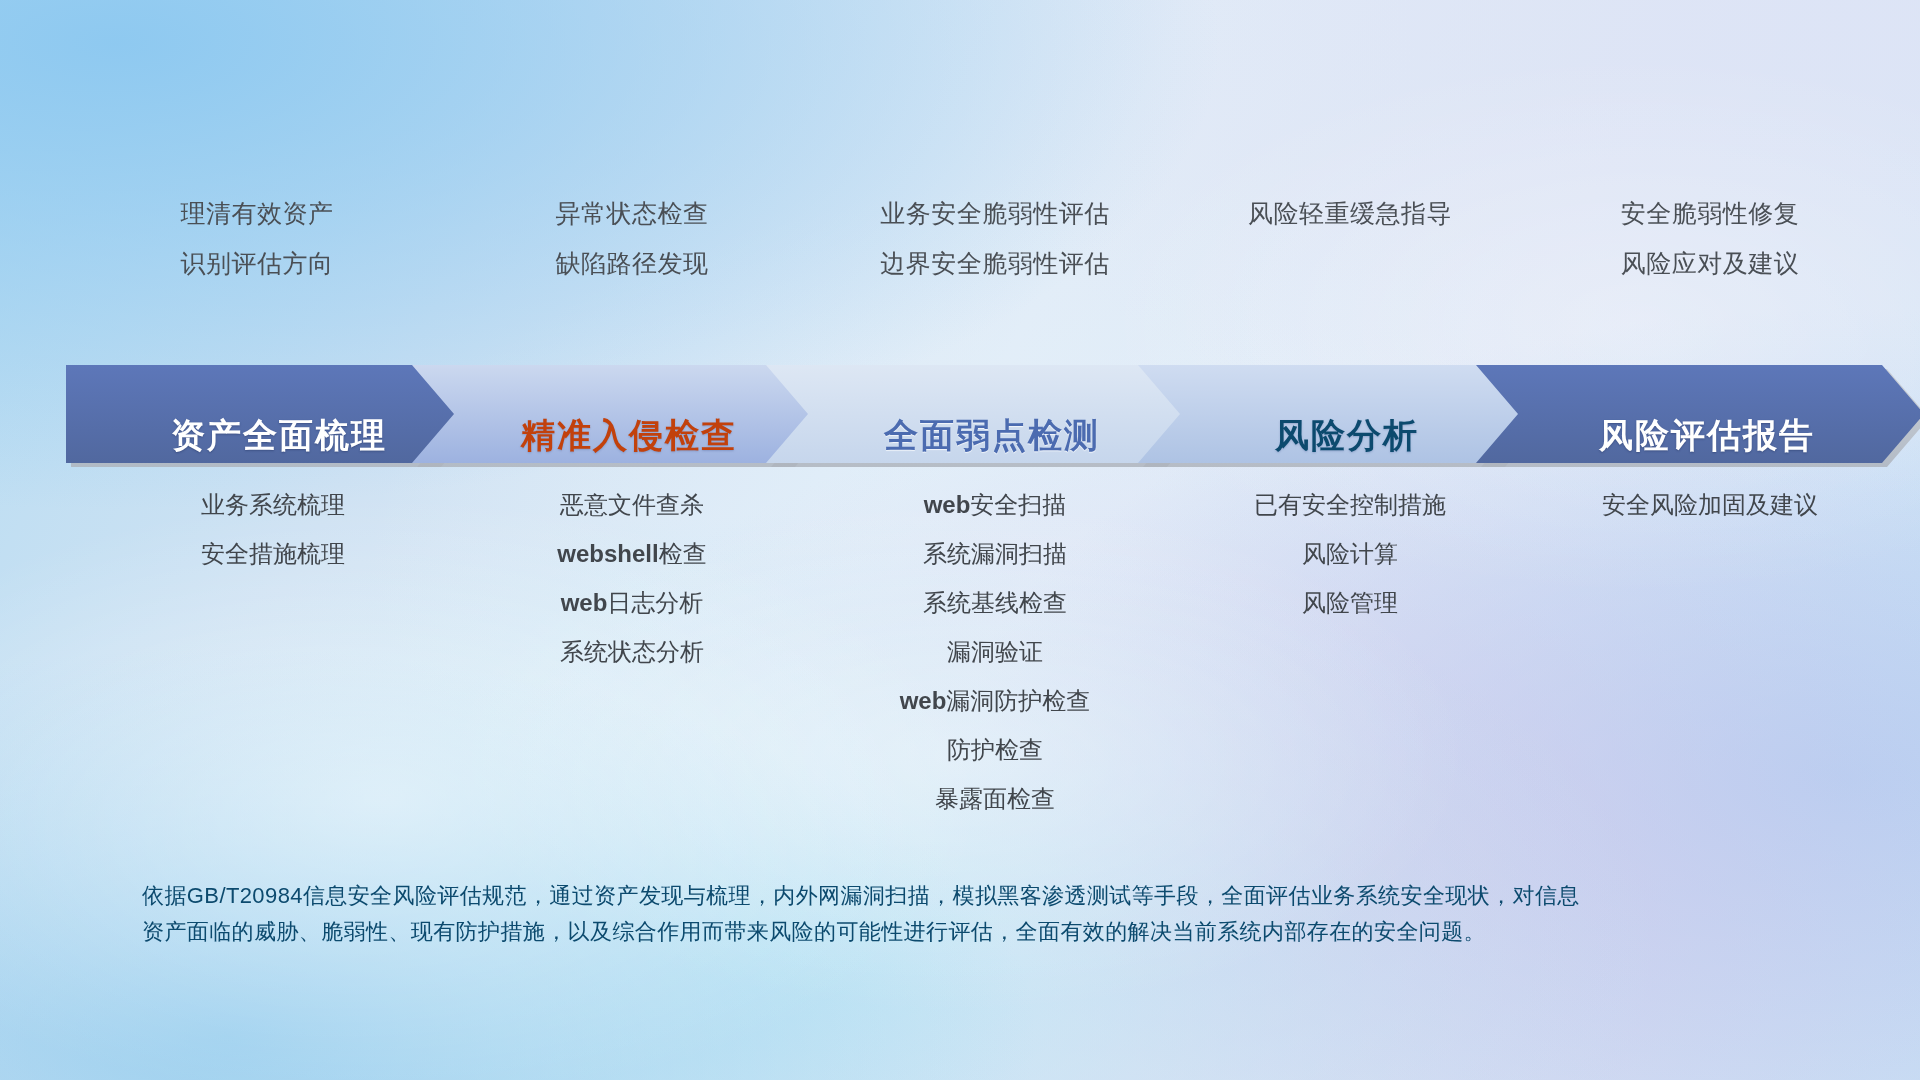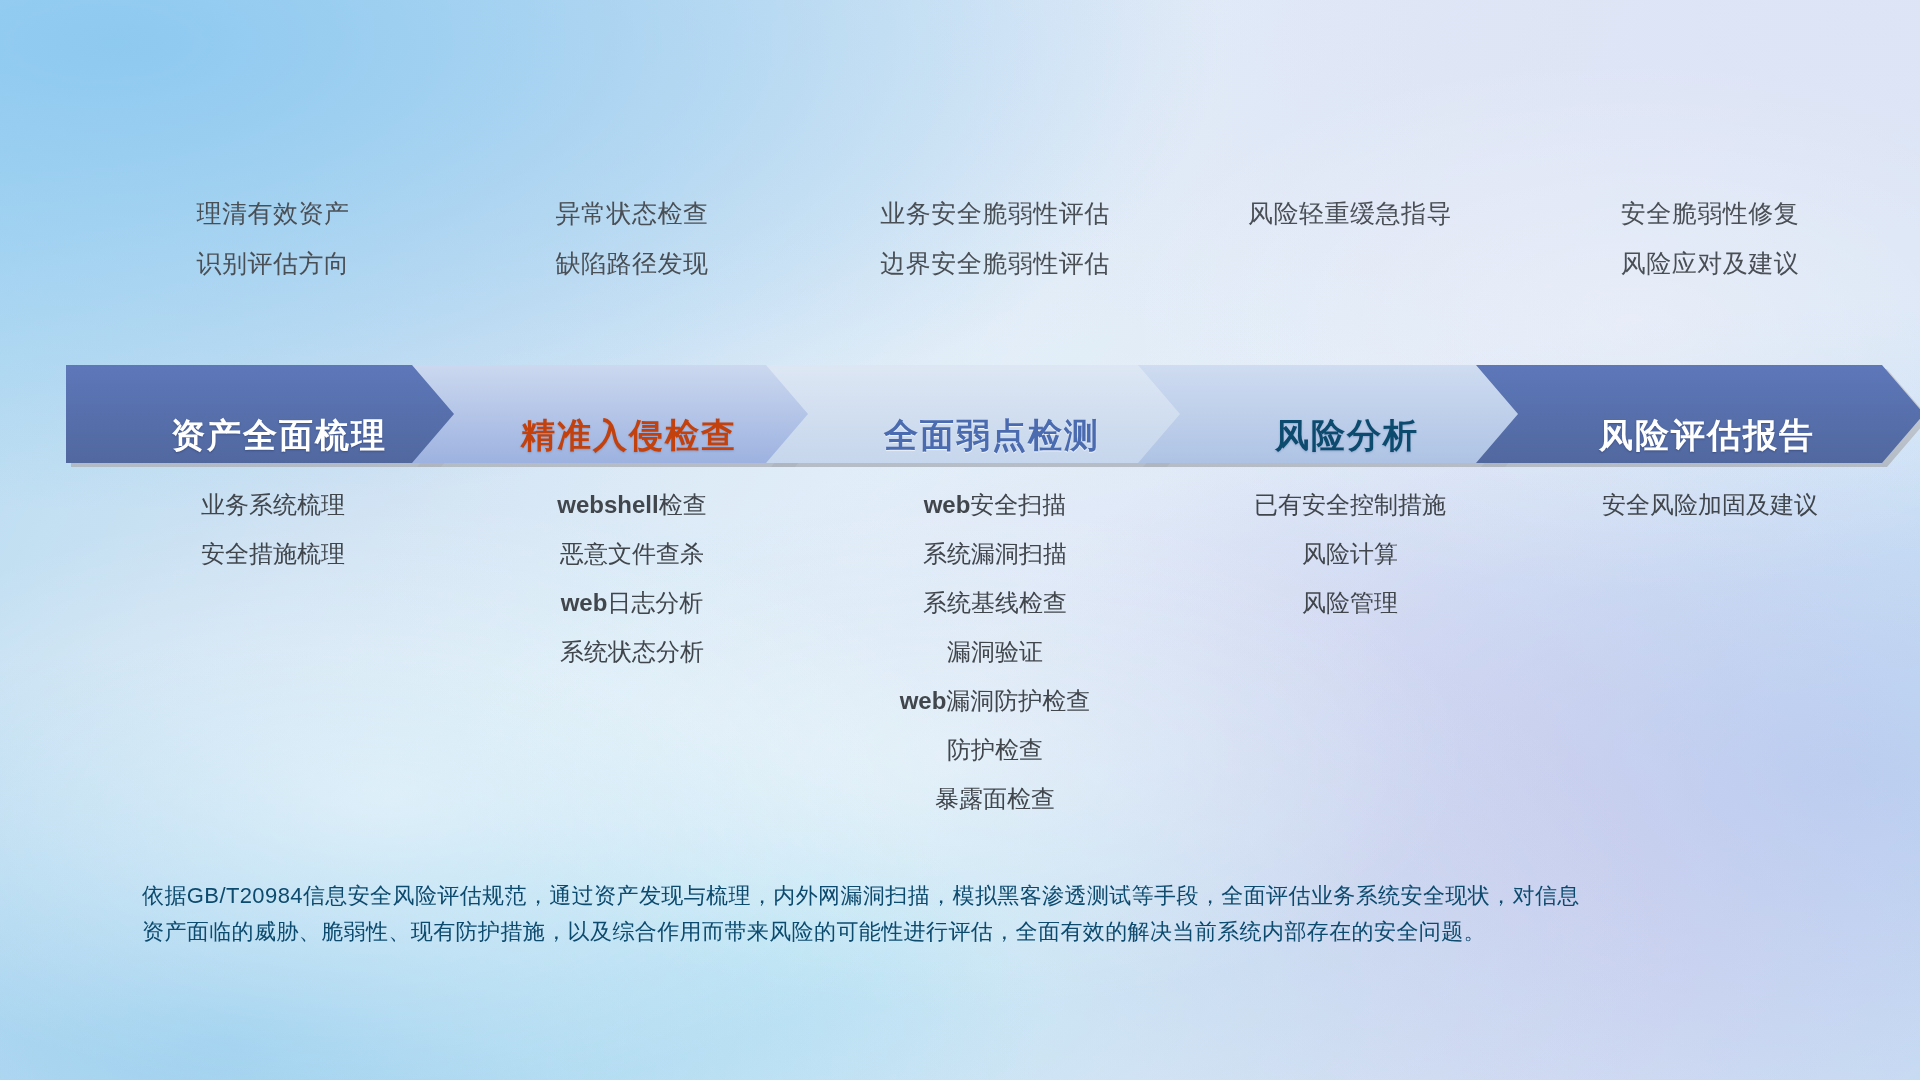--- a/index.html
+++ b/index.html
@@ -172,21 +172,21 @@
 </style>
 </head>
 <body>
 
 <div id="bg"></div>
 <div id="bg-haze"></div>
 
 <div id="page">
 
   <div class="top-row" id="top-row" style="top:188px;">
-      <div class="col-slot" style="position: absolute; left: 88px; width: 370px; text-align: right;">
+      <div class="col-slot" style="position: absolute; left: 72px; width: 370px; text-align: right;">
         <div class="top-line">理清有效资产</div>
         <div class="top-line">识别评估方向</div>
       </div>
       <div class="col-slot" style="position: absolute; left: 452px; width: 360px;">
         <div class="top-line">异常状态检查</div>
         <div class="top-line">缺陷路径发现</div>
       </div>
       <div class="col-slot" style="position: absolute; left: 806px; width: 378px;">
         <div class="top-line">业务安全脆弱性评估</div>
         <div class="top-line">边界安全脆弱性评估</div>
@@ -227,22 +227,22 @@
         <div class="chev-label">风险评估报告</div>
       </div>
     </div>
 
   <div id="bottom-cols">
       <div class="col-slot" style="position: absolute; left: 88px; width: 370px;">
         <div class="bot-line" style="width: 100%;">业务系统梳理</div>
         <div class="bot-line" style="width: 100%;">安全措施梳理</div>
       </div>
       <div class="col-slot" style="position: absolute; left: 452px; width: 360px;">
+        <div class="bot-line" style="width: 100%;">恶意文件查杀</div>
         <div class="bot-line" style="width: 100%;"><b>webshell</b>检查</div>
-        <div class="bot-line" style="width: 100%;">恶意文件查杀</div>
         <div class="bot-line" style="width: 100%;"><b>web</b>日志分析</div>
         <div class="bot-line" style="width: 100%;">系统状态分析</div>
       </div>
       <div class="col-slot" style="position: absolute; left: 806px; width: 378px;">
         <div class="bot-line" style="width: 100%;"><b>web</b>安全扫描</div>
         <div class="bot-line" style="width: 100%;">系统漏洞扫描</div>
         <div class="bot-line" style="width: 100%;">系统基线检查</div>
         <div class="bot-line" style="width: 100%;">漏洞验证</div>
         <div class="bot-line" style="width: 100%;"><b>web</b>漏洞防护检查</div>
         <div class="bot-line" style="width: 100%;">防护检查</div>

